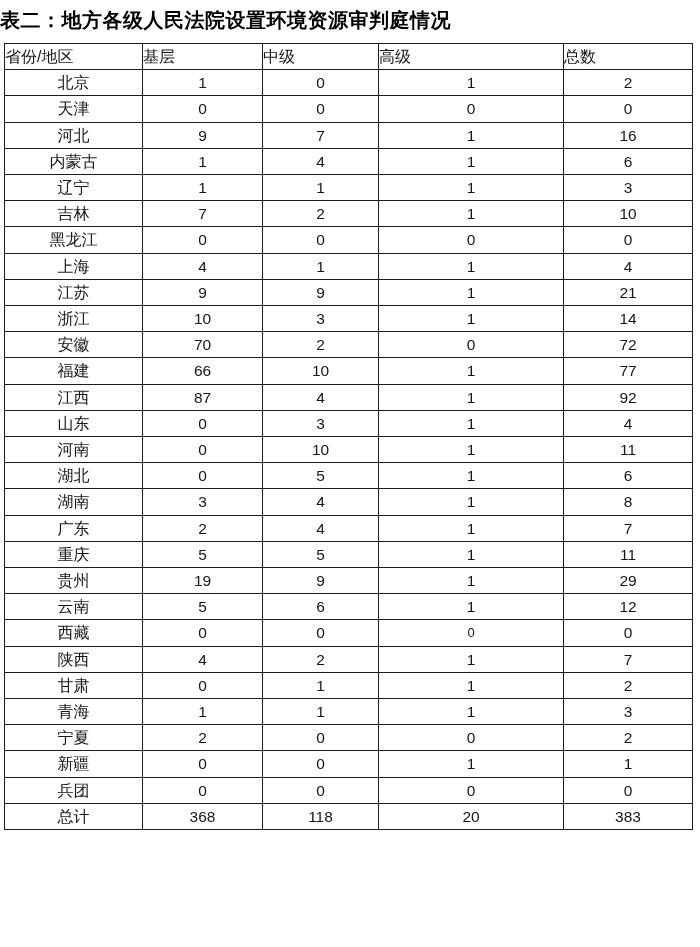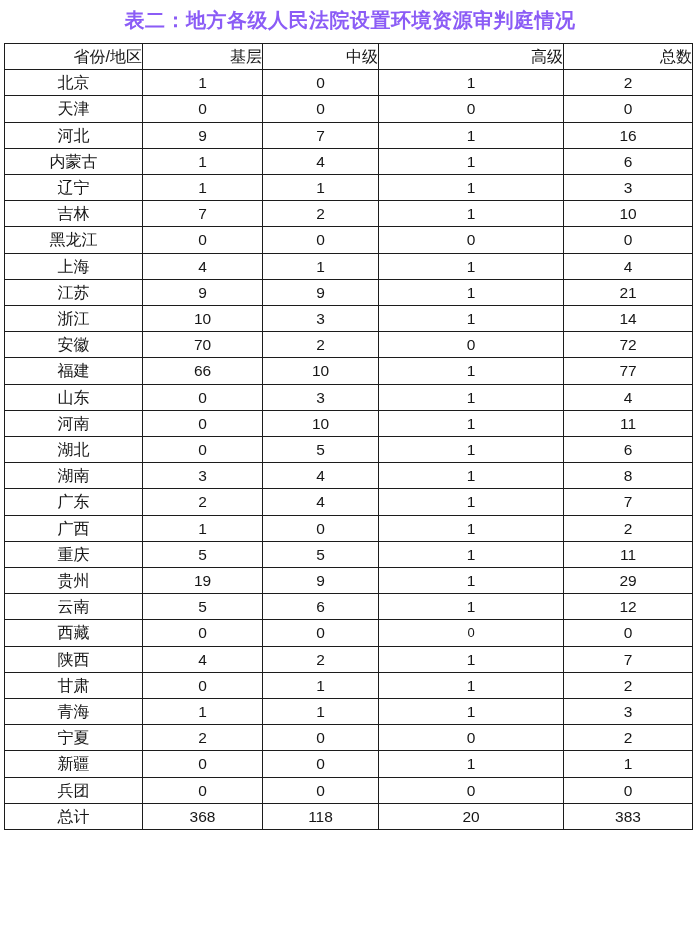--- a/index.html
+++ b/index.html
@@ -13,46 +13,44 @@
     font-family: "Liberation Sans", sans-serif;
     color: #161616;
     overflow: hidden;
   }
   .page {
     width: 700px;
     height: 947px;
   }
   .doc-title {
     padding-top: 7px;
-    text-align: center;
     font-size: 20px;
     font-weight: 700;
     letter-spacing: 0.5px;
-    color: #8b5cf6;
+    color: #000000;
   }
   table.data-table {
     border-collapse: collapse;
     table-layout: fixed;
     width: 688px;
     margin: 9px 0 0 4px;
   }
   .data-table th,
   .data-table td {
     border: 1px solid #1c1c1c;
     height: 25.2px;
     line-height: 25.2px;
     padding: 0;
     overflow: hidden;
     white-space: nowrap;
   }
   .data-table th {
     font-weight: 400;
     font-size: 16px;
-    text-align: right;
-    padding-left: 7px;
+    text-align: left;
   }
   .data-table td {
     text-align: center;
     font-size: 15.5px;
   }
   .data-table td.region {
     font-size: 16px;
     font-family: Liberation Serif, serif;
   }
   .data-table td.small {
@@ -161,20 +159,27 @@
           <td>72</td>
         </tr>
         <tr>
           <td class="region">福建</td>
           <td>66</td>
           <td>10</td>
           <td>1</td>
           <td>77</td>
         </tr>
         <tr>
+          <td class="region">江西</td>
+          <td>87</td>
+          <td>4</td>
+          <td>1</td>
+          <td>92</td>
+        </tr>
+        <tr>
           <td class="region">山东</td>
           <td>0</td>
           <td>3</td>
           <td>1</td>
           <td>4</td>
         </tr>
         <tr>
           <td class="region">河南</td>
           <td>0</td>
           <td>10</td>
@@ -194,27 +199,20 @@
           <td>4</td>
           <td>1</td>
           <td>8</td>
         </tr>
         <tr>
           <td class="region">广东</td>
           <td>2</td>
           <td>4</td>
           <td>1</td>
           <td>7</td>
-        </tr>
-        <tr>
-          <td class="region">广西</td>
-          <td>1</td>
-          <td>0</td>
-          <td>1</td>
-          <td>2</td>
         </tr>
         <tr>
           <td class="region">重庆</td>
           <td>5</td>
           <td>5</td>
           <td>1</td>
           <td>11</td>
         </tr>
         <tr>
           <td class="region">贵州</td>

